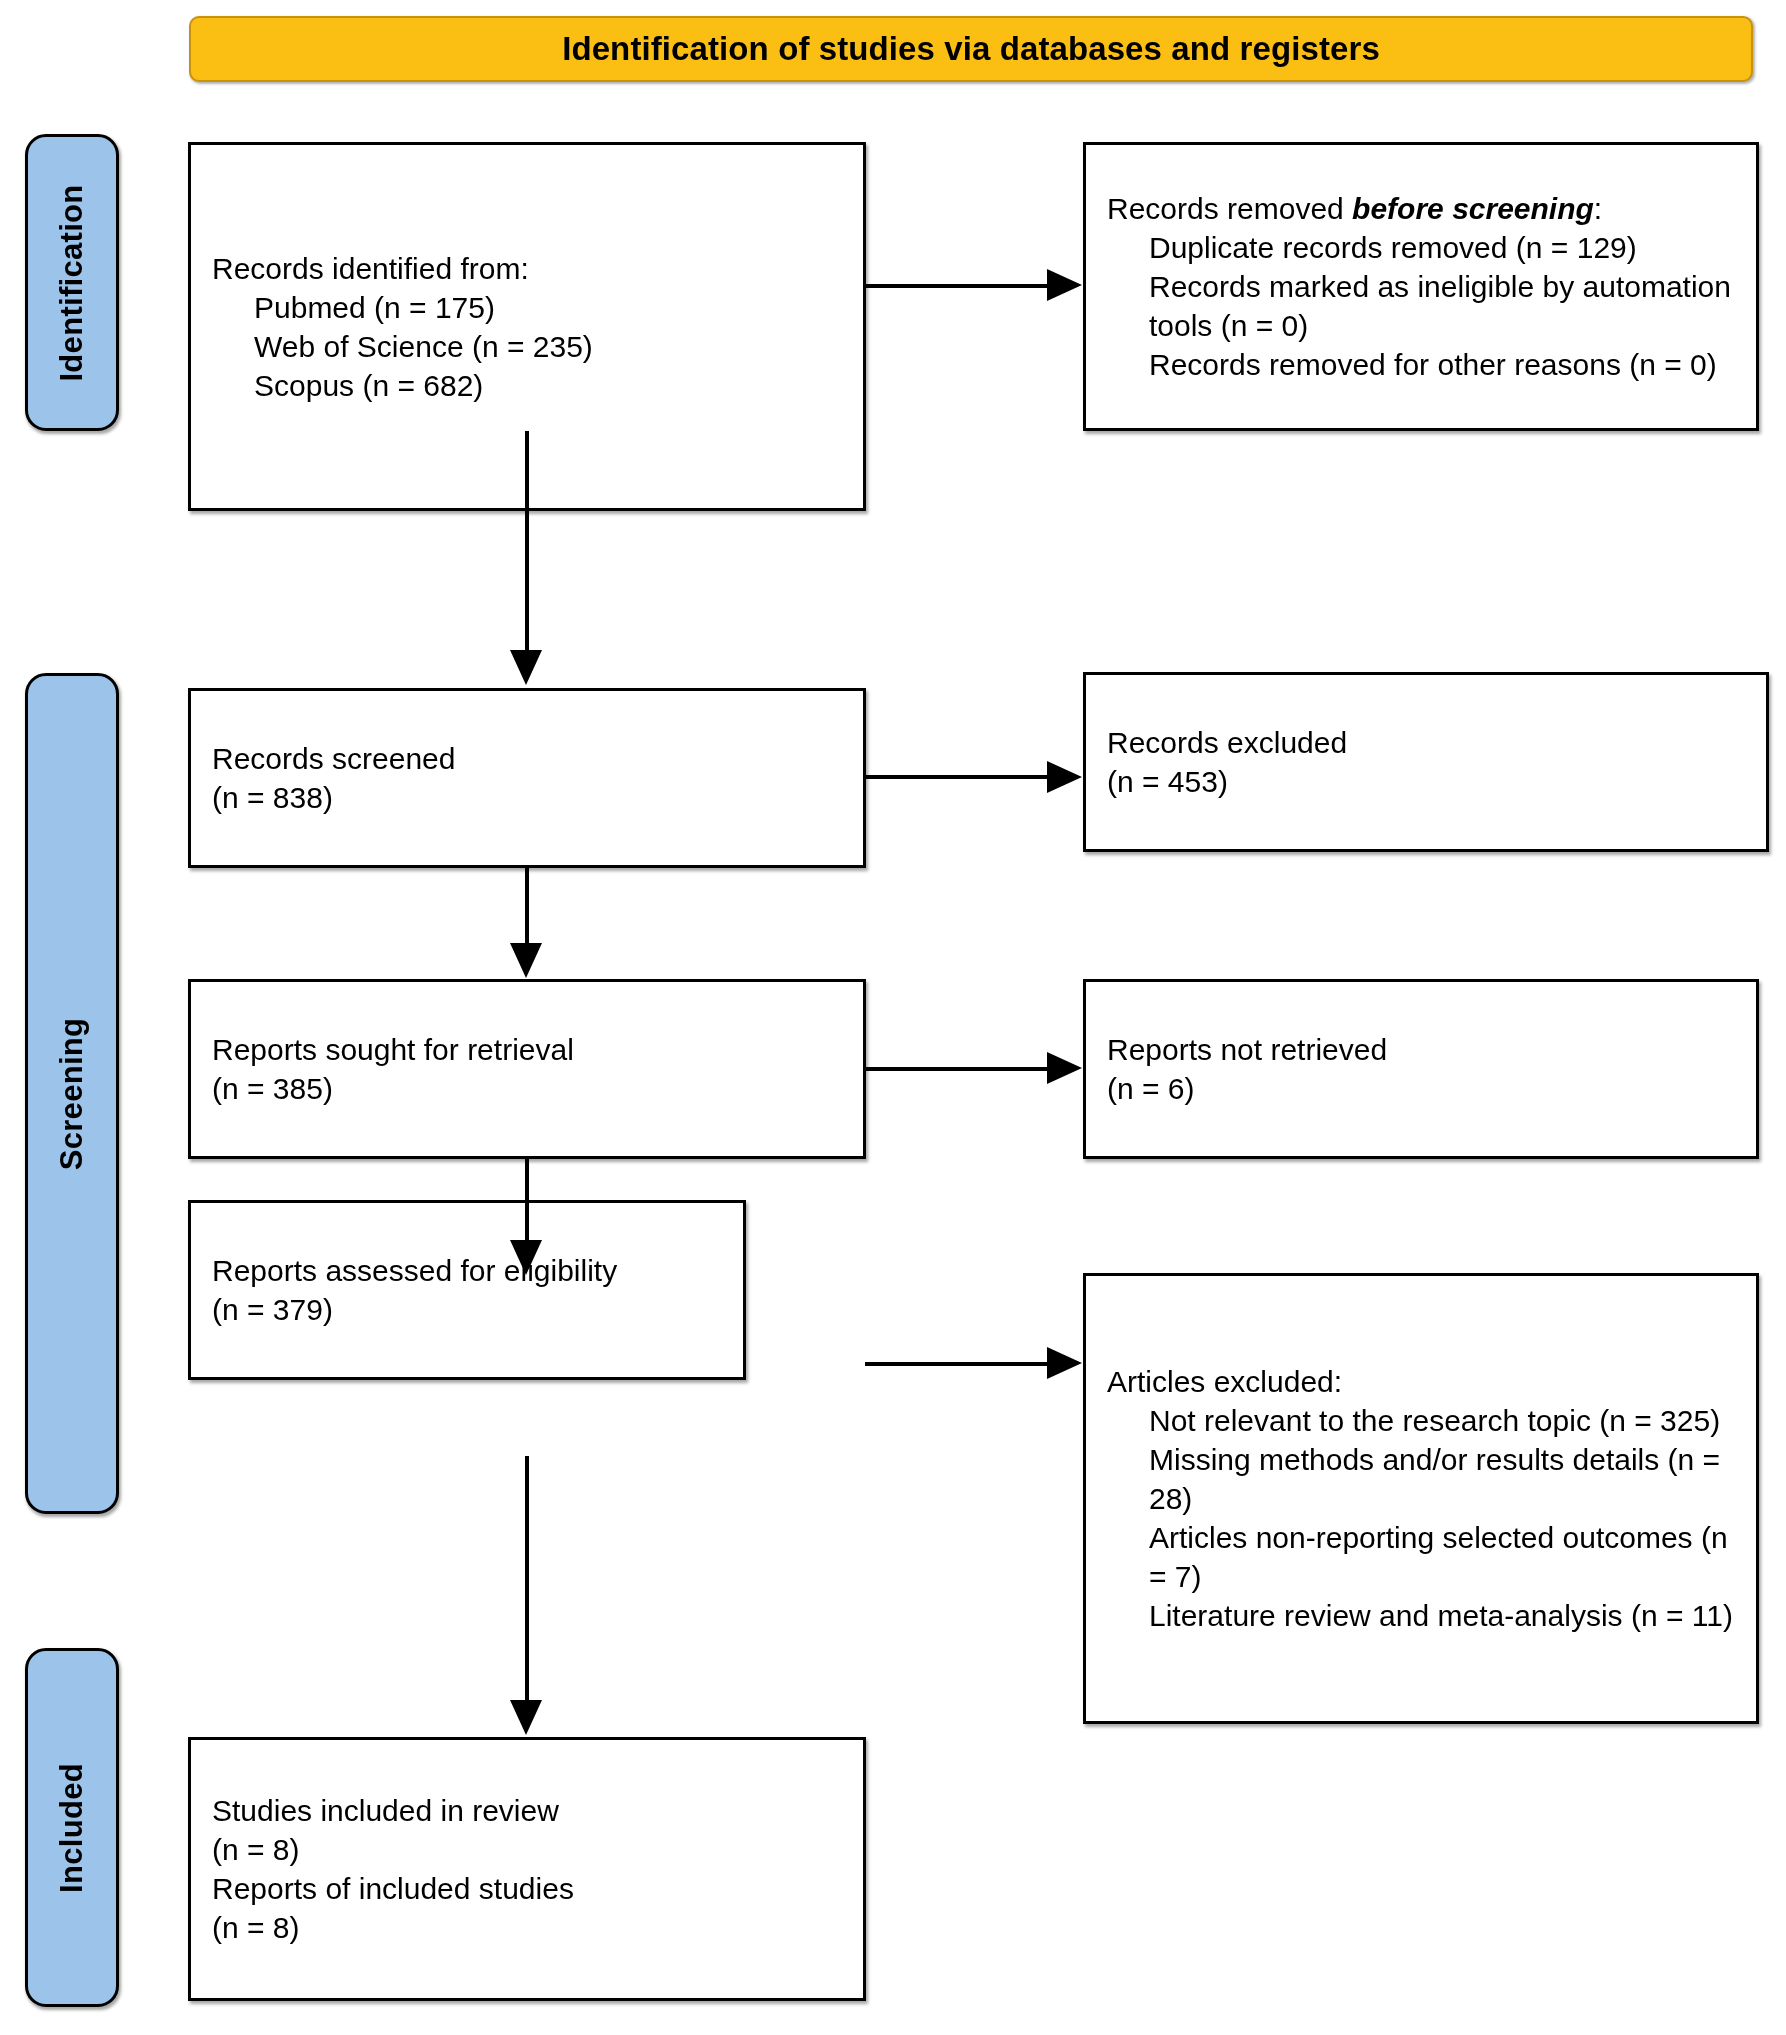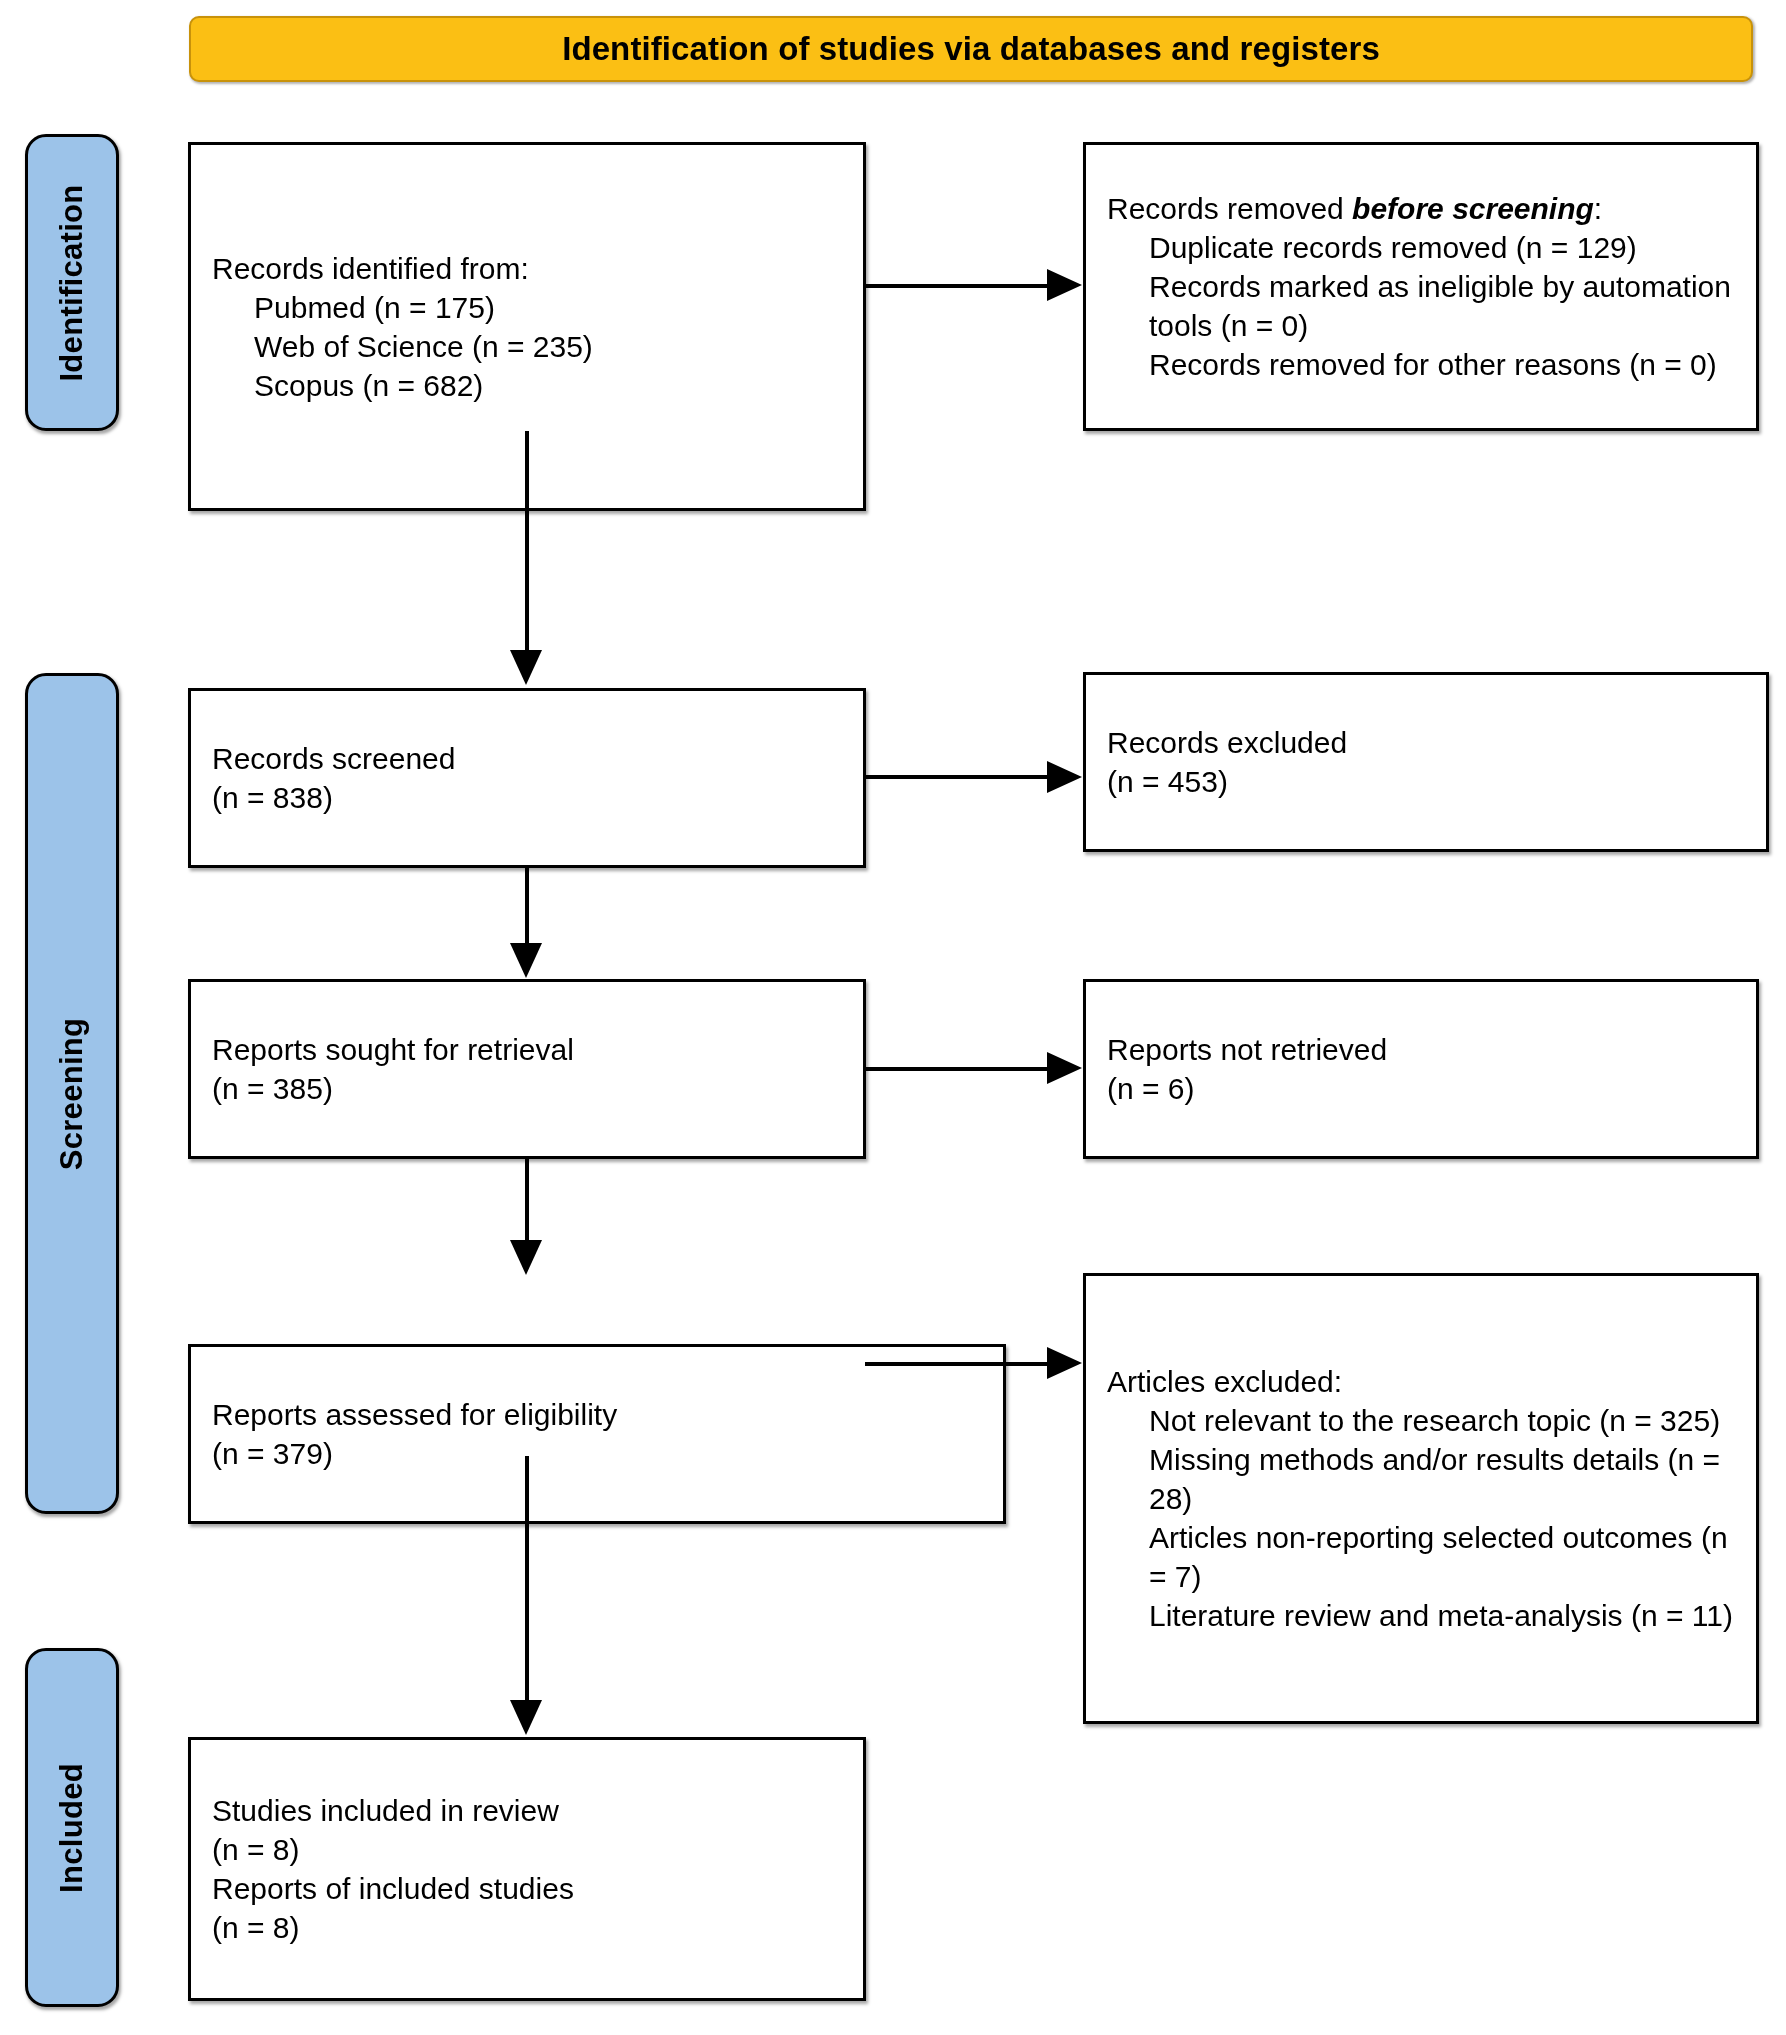--- a/index.html
+++ b/index.html
@@ -87,21 +87,21 @@
     color: #000000;
     white-space: pre-wrap;
   }
   .box .line.indent { padding-left: 42px; text-indent: 0; }
   .box .line .ital { font-style: italic; font-weight: bold; }
 
   
   #box-identified  { left: 188px; top: 142px;  width: 678px; height: 369px; }
   #box-screened    { left: 188px; top: 688px; width: 678px; height: 180px; }
   #box-sought      { left: 188px; top: 979px; width: 678px; height: 180px; justify-content: center; }
-  #box-assessed    { left: 188px; top: 1344px; width: 818px; height: 180px; }
+  #box-assessed    { left: 188px; top: 1200px; width: 558px; height: 180px; }
   #box-included    { left: 188px; top: 1737px; width: 678px; height: 264px; }
 
   
   #box-removed         { left: 1083px; top: 142px;  width: 676px; height: 289px; }
   #box-rec-excluded    { left: 1083px; top: 672px; width: 686px; height: 180px; }
   #box-not-retrieved   { left: 1083px; top: 979px; width: 676px; height: 180px; }
   #box-rep-excluded    { left: 1083px; top: 1273px; width: 676px; height: 451px; }
 
   
   .conn {

